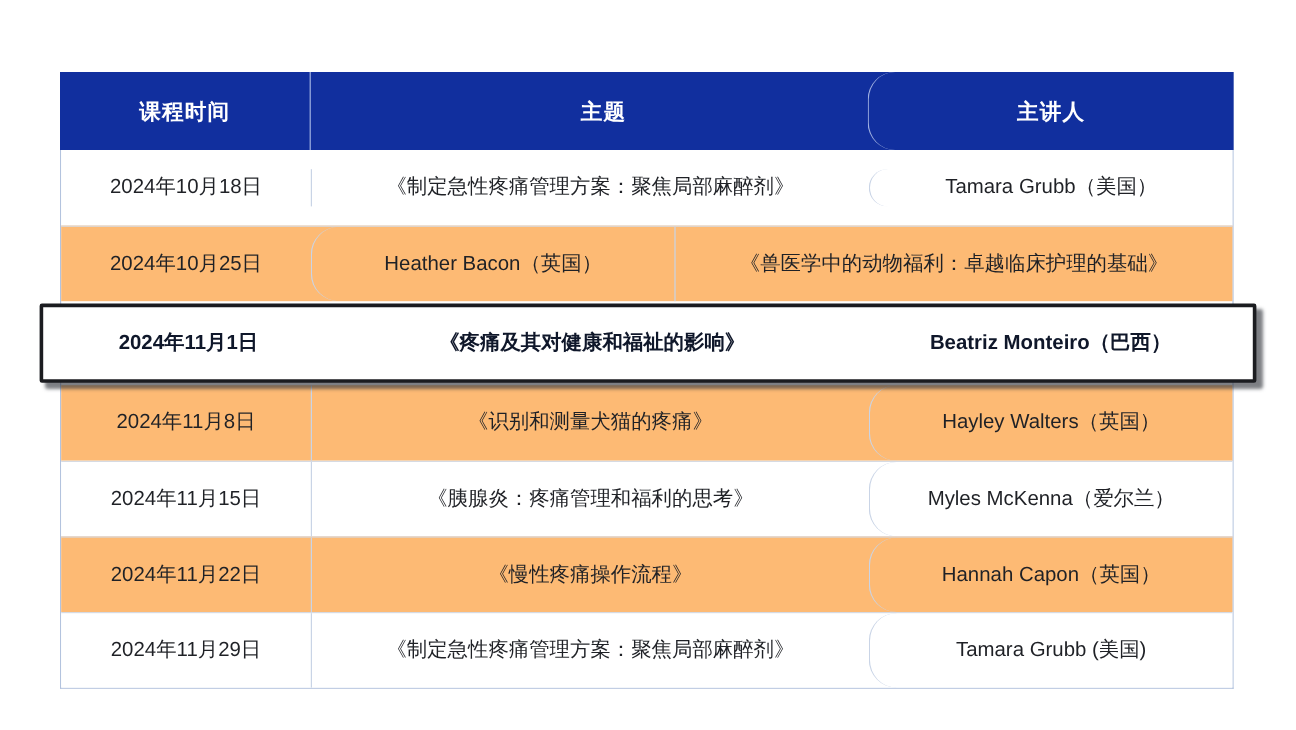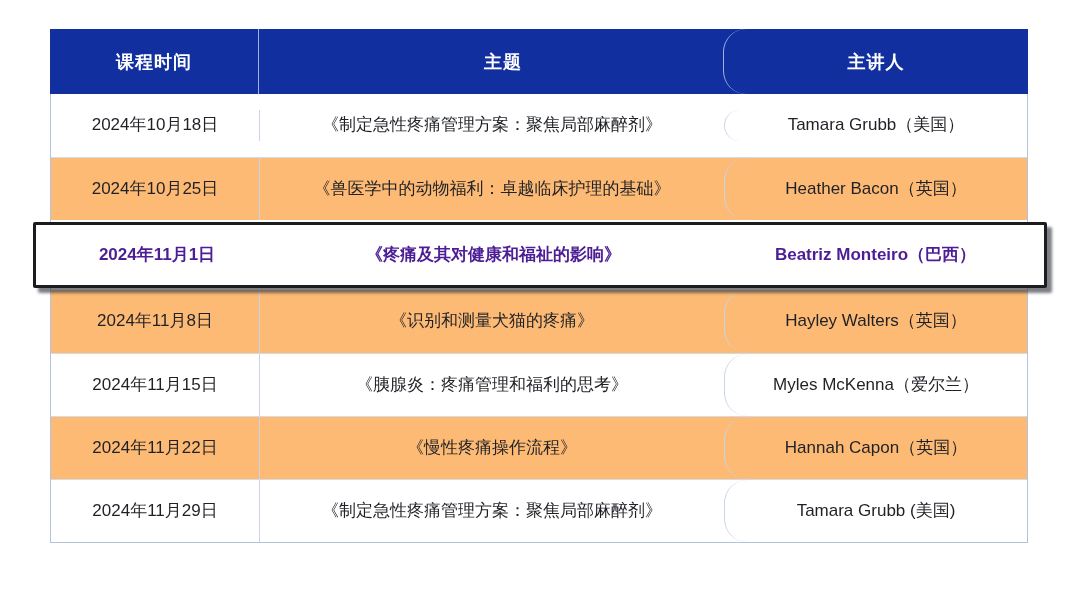--- a/index.html
+++ b/index.html
@@ -11,21 +11,21 @@
   .stage {
     position: relative;
     width: 1080px;
     height: 608px;
     background: #ffffff;
     overflow: hidden;
   }
   .schedule-table {
     position: absolute;
     left: 50px;
-    top: 29px;
+    top: 60px;
     width: 978px;
     border: 1px solid #b3c3de;
     border-top: none;
     box-sizing: border-box;
     background: #ffffff;
   }
   .thead {
     display: flex;
     height: 65px;
     background: #112f9e;
@@ -75,21 +75,21 @@
     margin: 2px -20px 2px -18px;
     padding-left: 17px;
     padding-right: 19px;
     background: #ffffff;
     border: 3px solid #1b1c20;
     border-radius: 2px;
     box-shadow: 5px 5px 3px rgba(55, 58, 66, 0.65);
     z-index: 2;
     border-top: 3px solid #1b1c20;
   }
-  .tr.highlight .td { border-left: none; font-weight: bold; color: #4c1d95; }
+  .tr.highlight .td { border-left: none; font-weight: bold; color: #0f172a; }
   .tr.highlight + .tr { border-top: none; }
 </style>
 </head>
 <body>
 
 <div class="stage">
   <div class="schedule-table">
 
     <div class="thead">
       <div class="th col-date">课程时间</div>
@@ -98,22 +98,22 @@
     </div>
 
     <div id="tbody">
         <div class="tr first">
     <div class="td col-date">2024年10月18日</div>
     <div class="td col-topic">《制定急性疼痛管理方案：聚焦局部麻醉剂》</div>
     <div class="td col-speaker">Tamara Grubb（美国）</div>
   </div>
         <div class="tr shaded">
     <div class="td col-date">2024年10月25日</div>
+    <div class="td col-speaker">Heather Bacon（英国）</div>
     <div class="td col-topic">《兽医学中的动物福利：卓越临床护理的基础》</div>
-    <div class="td col-speaker">Heather Bacon（英国）</div>
   </div>
         <div class="tr highlight">
     <div class="td col-date">2024年11月1日</div>
     <div class="td col-topic">《疼痛及其对健康和福祉的影响》</div>
     <div class="td col-speaker">Beatriz Monteiro（巴西）</div>
   </div>
         <div class="tr shaded">
     <div class="td col-date">2024年11月8日</div>
     <div class="td col-topic">《识别和测量犬猫的疼痛》</div>
     <div class="td col-speaker">Hayley Walters（英国）</div>

